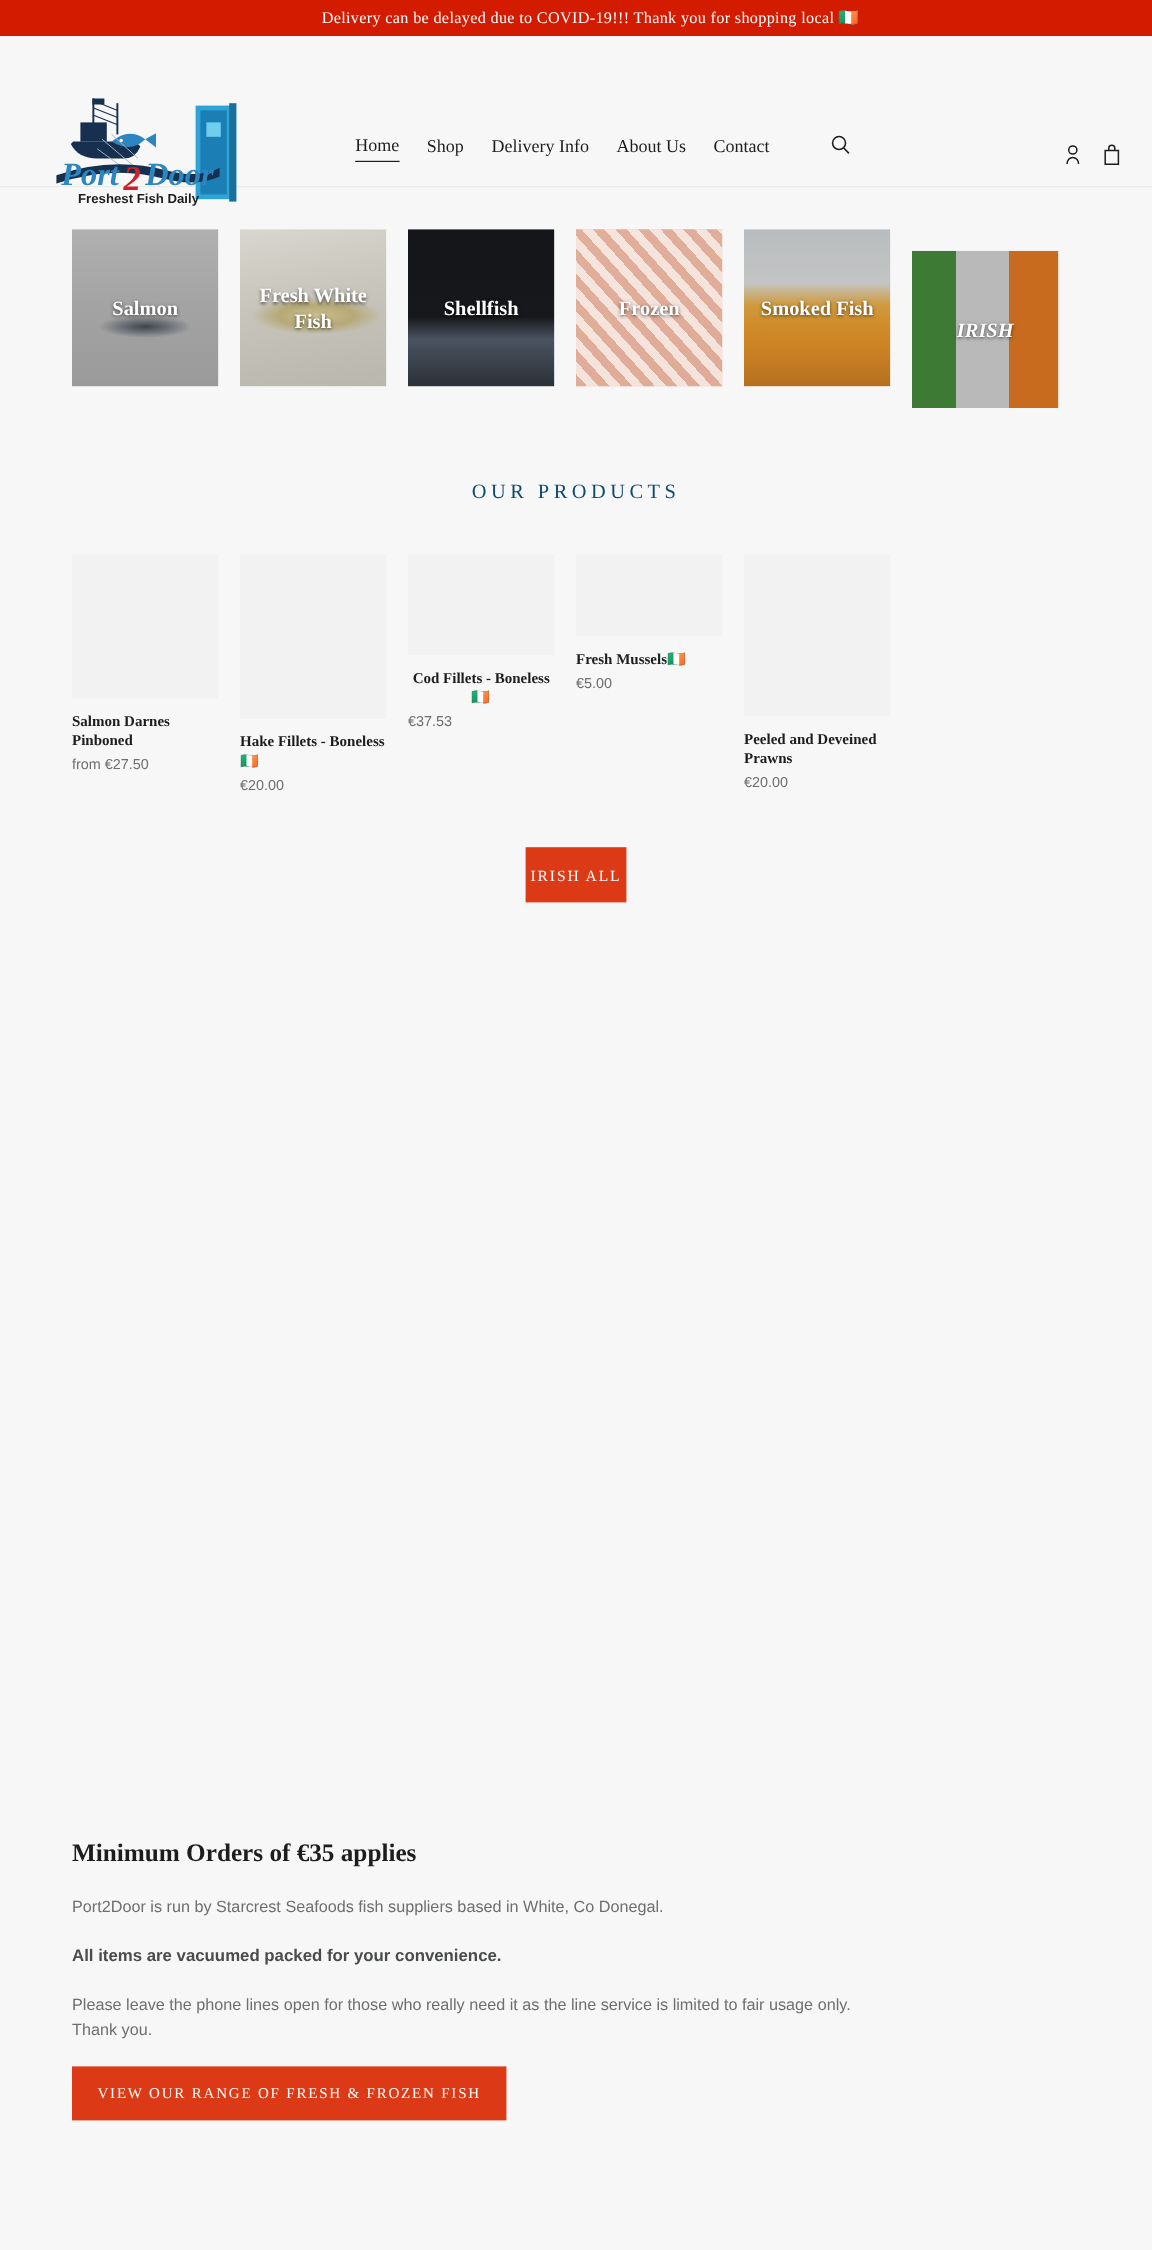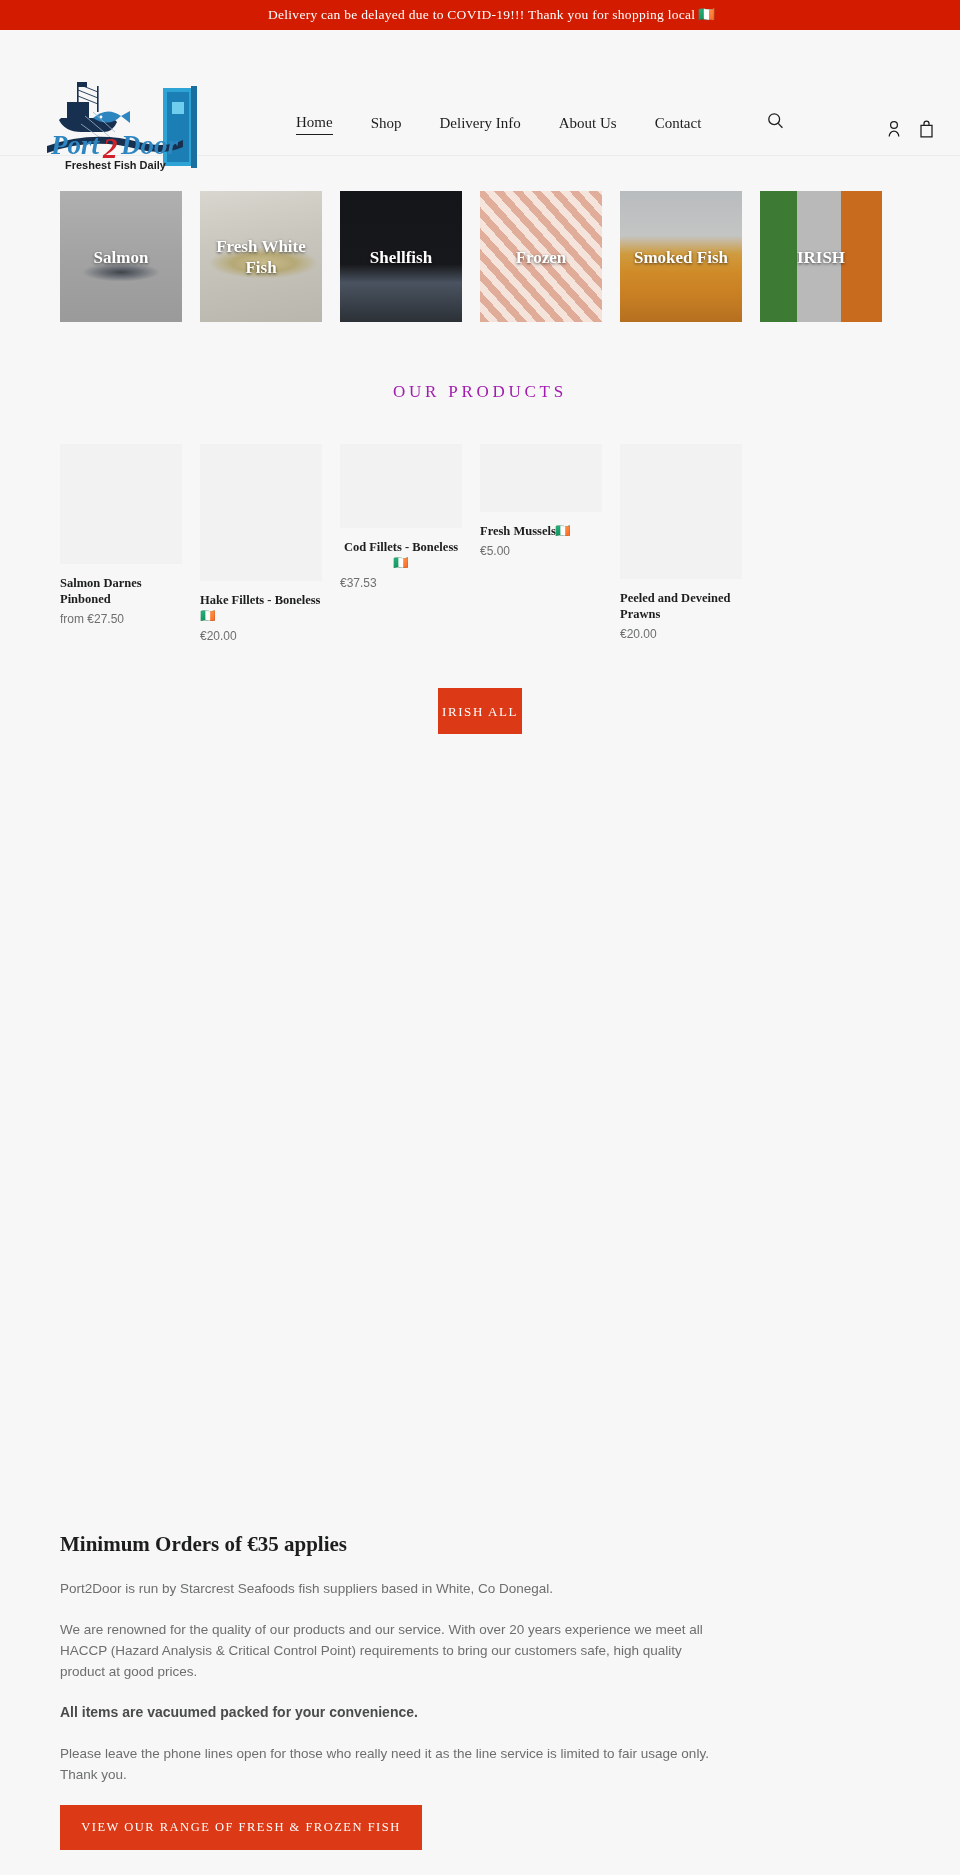--- a/index.html
+++ b/index.html
@@ -38,21 +38,21 @@
     width: 176px; height: 98px;
   }
   .logo-svg { display: block; width: 176px; height: 98px; }
 
   .main-nav {
     position: absolute;
     left: 296px;
     top: 81px;
     display: flex;
     align-items: center;
-    gap: 16px;
+    gap: 1px;
   }
   .nav-link {
     font-family: "Liberation Serif", serif;
     font-size: 15px;
     color: #1c1d1d;
     text-decoration: none;
     margin-right: 22px;
     white-space: nowrap;
     cursor: pointer;
     line-height: 22px;
@@ -137,21 +137,21 @@
       #c96b1e 66%, #c96b1e 100%);
   }
 
   
   .products-section { padding: 60px 60px 0 60px; }
   .section-title {
     text-align: center;
     font-family: "Liberation Serif", serif;
     font-size: 17px;
     letter-spacing: .22em;
-    color: #a21caf;
+    color: #0c4a6e;
     text-transform: uppercase;
     font-weight: normal;
     margin-bottom: 42px;
   }
   .product-grid {
     display: flex;
     gap: 18px;
     align-items: flex-start;
   }
   .product-card {
@@ -331,21 +331,21 @@
     <a class="coll-card" href="#">
       <span class="coll-bg bg-frozen"></span>
       <span class="coll-title">Frozen</span>
     </a>
 
     <a class="coll-card" href="#">
       <span class="coll-bg bg-smoked"></span>
       <span class="coll-title">Smoked Fish</span>
     </a>
 
-    <a class="coll-card" href="#" style="">
+    <a class="coll-card" href="#" style="margin-top:18px;font-style:italic;">
       <span class="coll-bg bg-irish"></span>
       <span class="coll-title">IRISH</span>
     </a>
 
   </div>
 </section>
 
 <section class="products-section">
   <h2 class="section-title">Our products</h2>
 
@@ -384,17 +384,16 @@
   </div>
 
   <div class="viewall-wrap">
     <button class="btn-primary btn-viewall">IRISH ALL</button>
   </div>
 </section>
 
 <section class="richtext">
   <h2 class="rt-heading">Minimum Orders of €35 applies</h2>
   <p class="rt-p">Port2Door is run by Starcrest Seafoods fish suppliers based in White, Co Donegal.</p>
-  <p class="rt-p">We are renowned for the quality of our products and our service. With over 20 years experience we meet all HACCP (Hazard Analysis &amp; Critical Control Point) requirements to bring our customers safe, high quality product at good prices.</p>
   <p class="rt-p strong">All items are vacuumed packed for your convenience.</p>
   <p class="rt-p">Please leave the phone lines open for those who really need it as the line service is limited to fair usage only. Thank you.</p>
   <button class="btn-primary btn-range">VIEW OUR RANGE OF FRESH &amp; FROZEN FISH</button>
 </section>
 
 </body></html>

